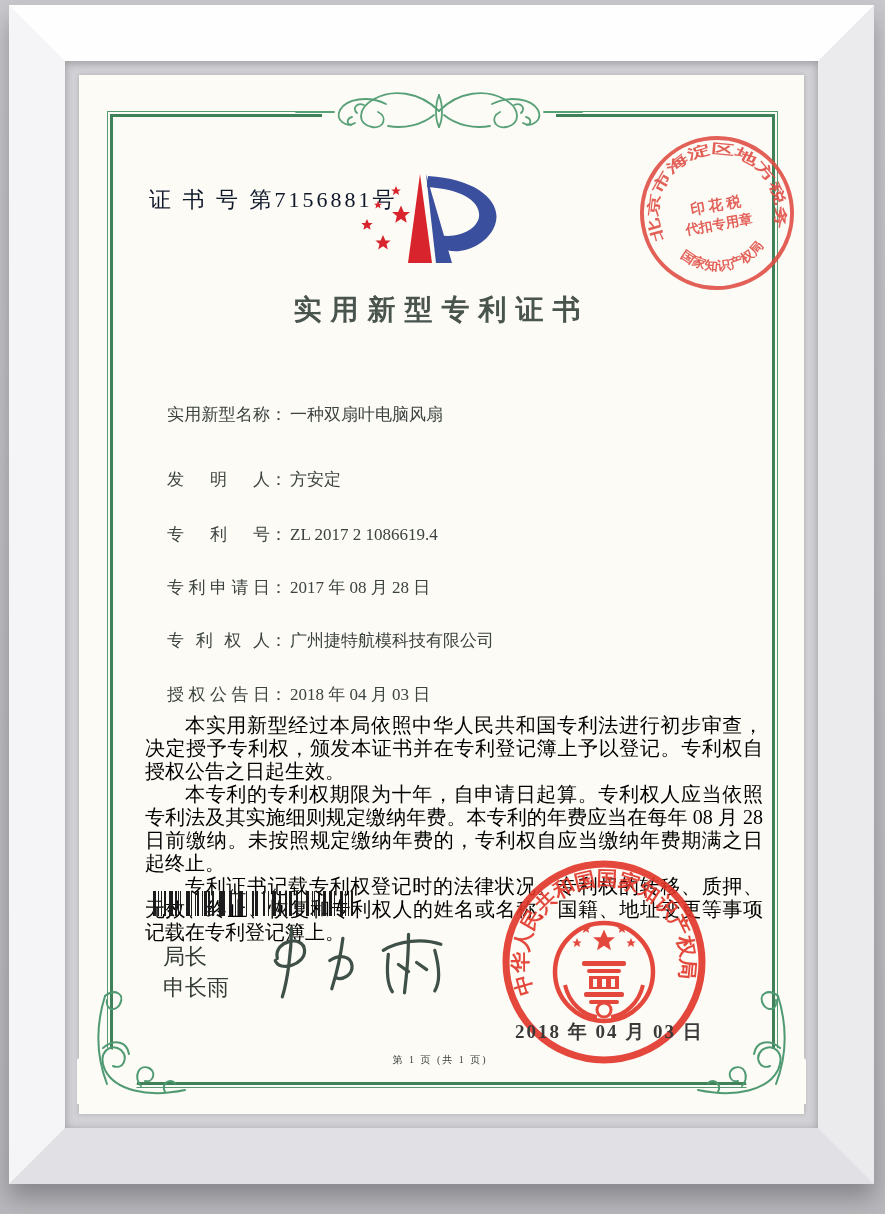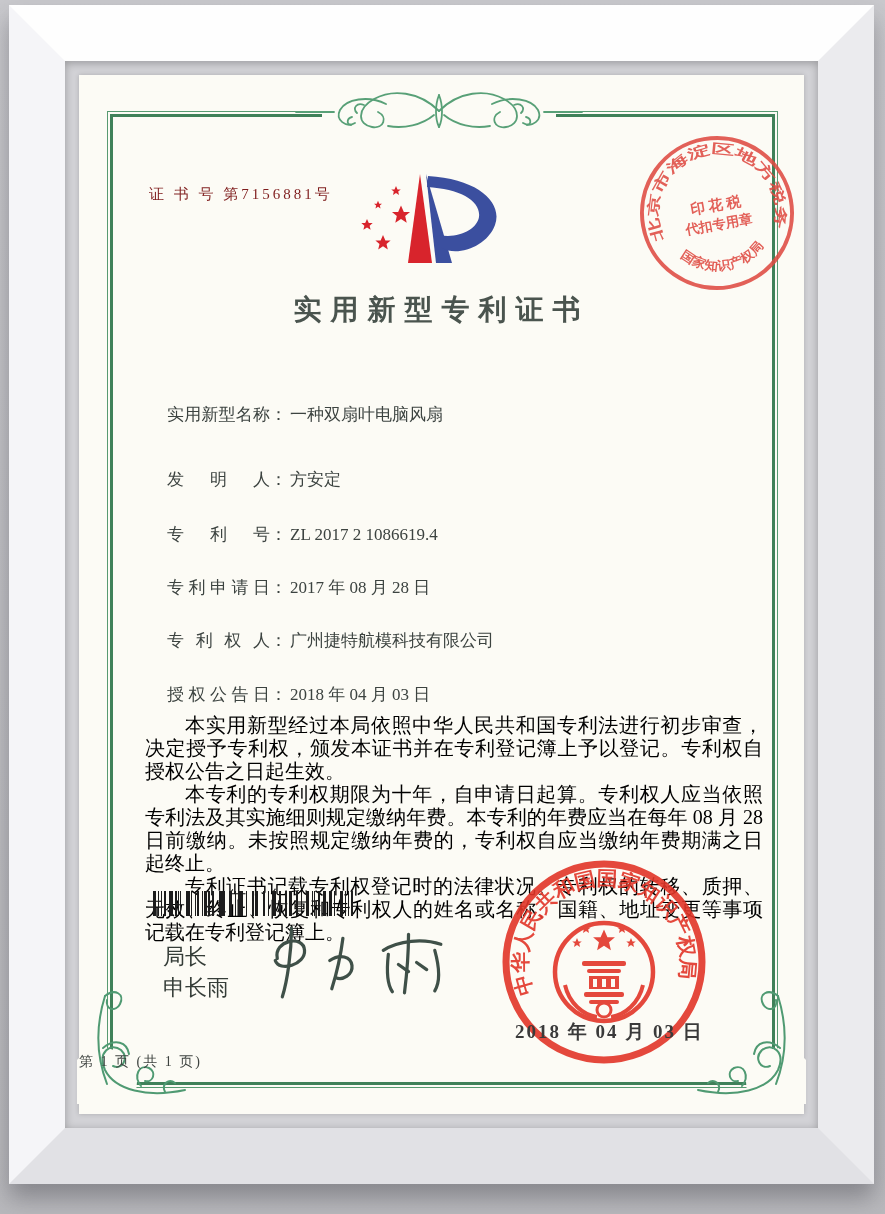--- a/index.html
+++ b/index.html
@@ -7,41 +7,41 @@
   .photo { position:relative; width:885px; height:1214px;
            background:linear-gradient(#c9c9cd,#b9b9bd); overflow:hidden; }
   .frame { position:absolute; left:9px; top:5px; right:11px; bottom:30px;
            border:56px solid; border-color:#fefefe #ebebee #e1e1e5 #f5f5f8;
            background:#d2d2d6; box-shadow:0 14px 22px rgba(40,40,50,.35); }
   .mat-shadow { position:absolute; inset:0; box-shadow:inset 0 2px 8px rgba(0,0,0,.28); pointer-events:none; }
   .paper { position:absolute; inset:14px; background:#fcfbf5; box-shadow:0 0 5px rgba(0,0,0,.18); }
   .gborder { position:absolute; left:28px; right:26px; top:36px; bottom:26px; border:1px solid #579a71; }
   .gborder::before { content:""; position:absolute; inset:2px; border:3px solid #3f8159; }
   .abs { position:absolute; }
-  .certno { left:70px; top:110px; font-size:15px; letter-spacing:3px; color:#7f1d1d; }
+  .certno { left:70px; top:110px; font-size:22px; letter-spacing:3px; color:#0f172a; }
   .logo { left:262px; top:94px; width:175px; height:102px; }
   .sealtop { left:556px; top:56px; width:164px; height:164px; transform:rotate(-10deg); }
   .title { left:0; right:0; top:216px; text-align:center; font-size:28px; font-weight:bold;
            letter-spacing:9px; color:#4a544e; }
   .fields { left:68px; top:328px; right:55px; height:310px; }
   .field { position:absolute; left:0; font-size:17px; color:#3c4340; white-space:nowrap; }
   .flabel { display:inline-block; width:103px; text-align:justify; text-align-last:justify;margin-left:20px; }
   .fvalue { margin-left:3px; }
   .bodytext { left:66px; top:639px; width:618px; font-size:20px; line-height:23px;
               text-align:justify; color:#000000; }
   .bodytext p { text-indent:2em; }
   .barcode { left:74px; top:816px; width:200px; height:25px;
     background:
       repeating-linear-gradient(90deg,#1c1c1c 0 2px,transparent 2px 5px,#1c1c1c 5px 6px,transparent 6px 11px),
       repeating-linear-gradient(90deg,#1c1c1c 0 3px,transparent 3px 8px,#1c1c1c 8px 9px,transparent 9px 17px); }
   .issuer { left:84px; top:866px; font-size:22px; line-height:31px; color:#353d38; }
   .sig { left:168px; top:842px; width:212px; height:88px; }
   .sealbottom { left:420px; top:782px; width:210px; height:210px; }
   .sealdate { left:436px; top:944px; font-size:19px; font-weight:bold; letter-spacing:2px; color:#3a3a3a; }
-  .footer { left:0; right:3px; top:978px; text-align:left; font-size:14px; letter-spacing:2px; color:#3d423f; }
+  .footer { left:0; right:3px; top:978px; text-align:center; font-size:10px; letter-spacing:2px; color:#3d423f; }
   .ornament { left:215px; top:6px; width:290px; height:62px; }
   .cornerBL { left:-2px; bottom:10px; width:112px; height:118px; }
   .cornerBR { right:-2px; bottom:10px; width:112px; height:118px; transform:scaleX(-1); }
   svg text { font-family:"Liberation Serif","DejaVu Serif",serif; }
 </style>
 </head>
 <body>
 
 <div class="photo">
   <div class="frame">

